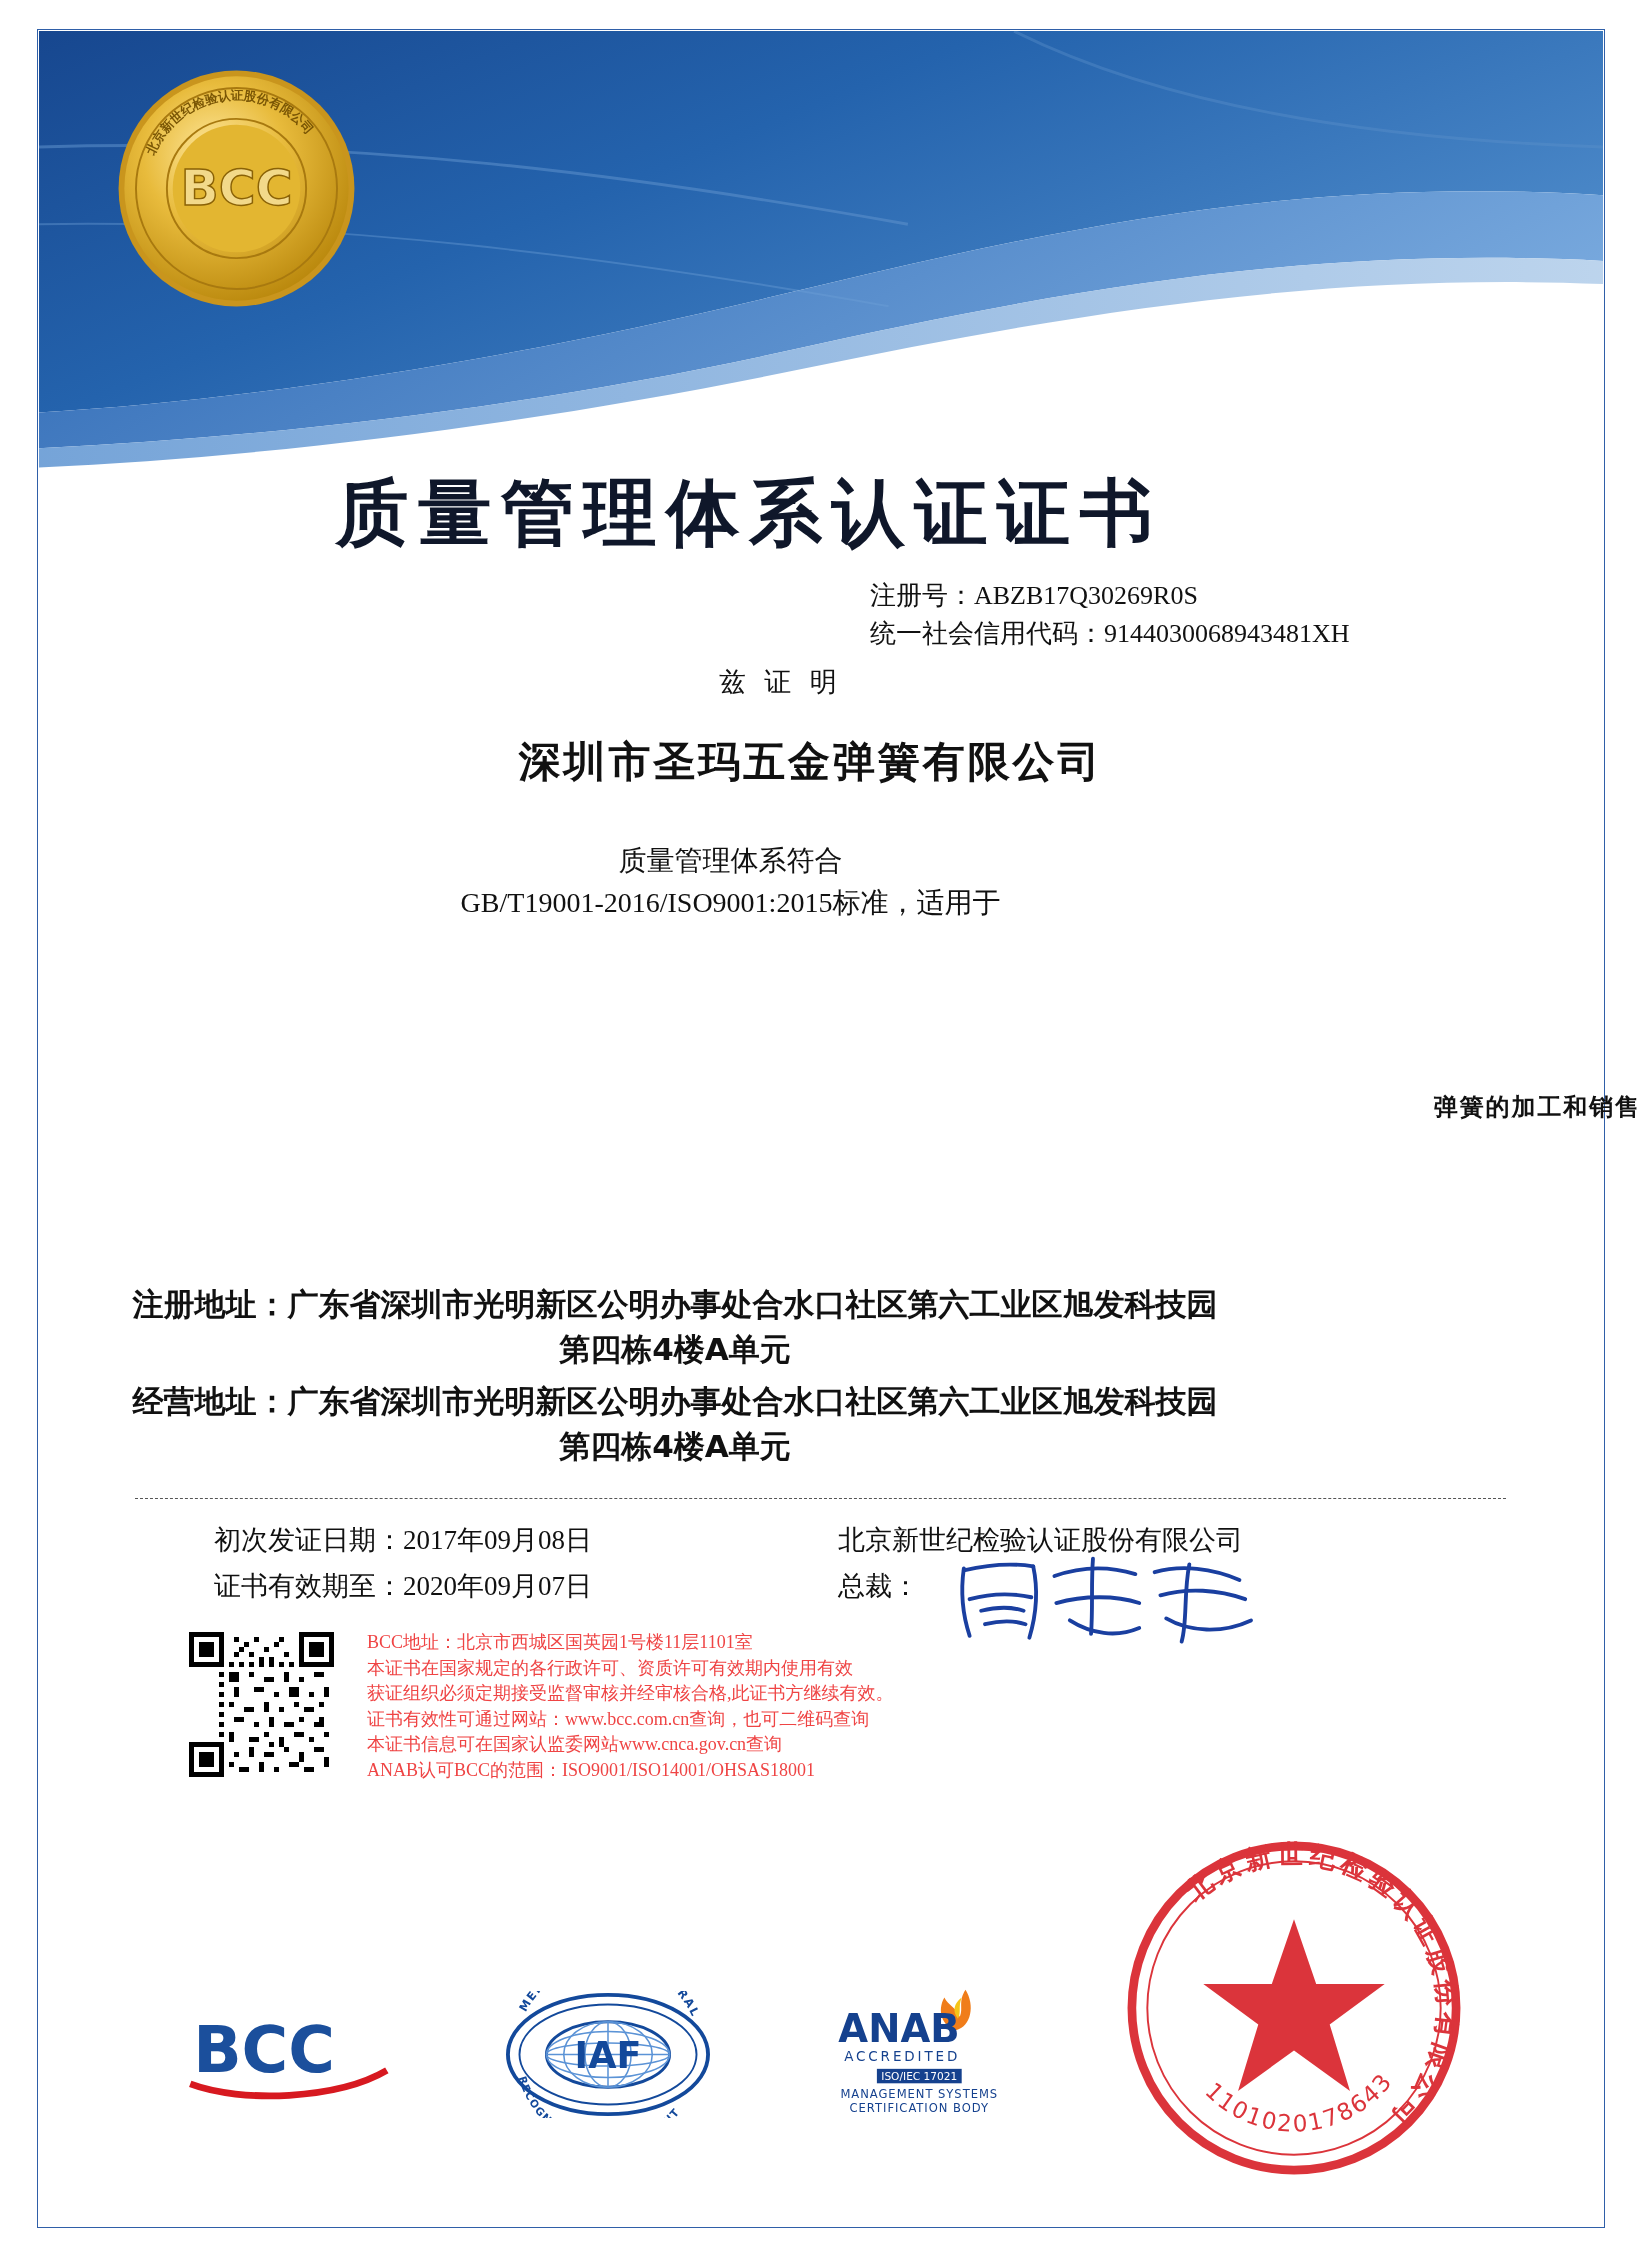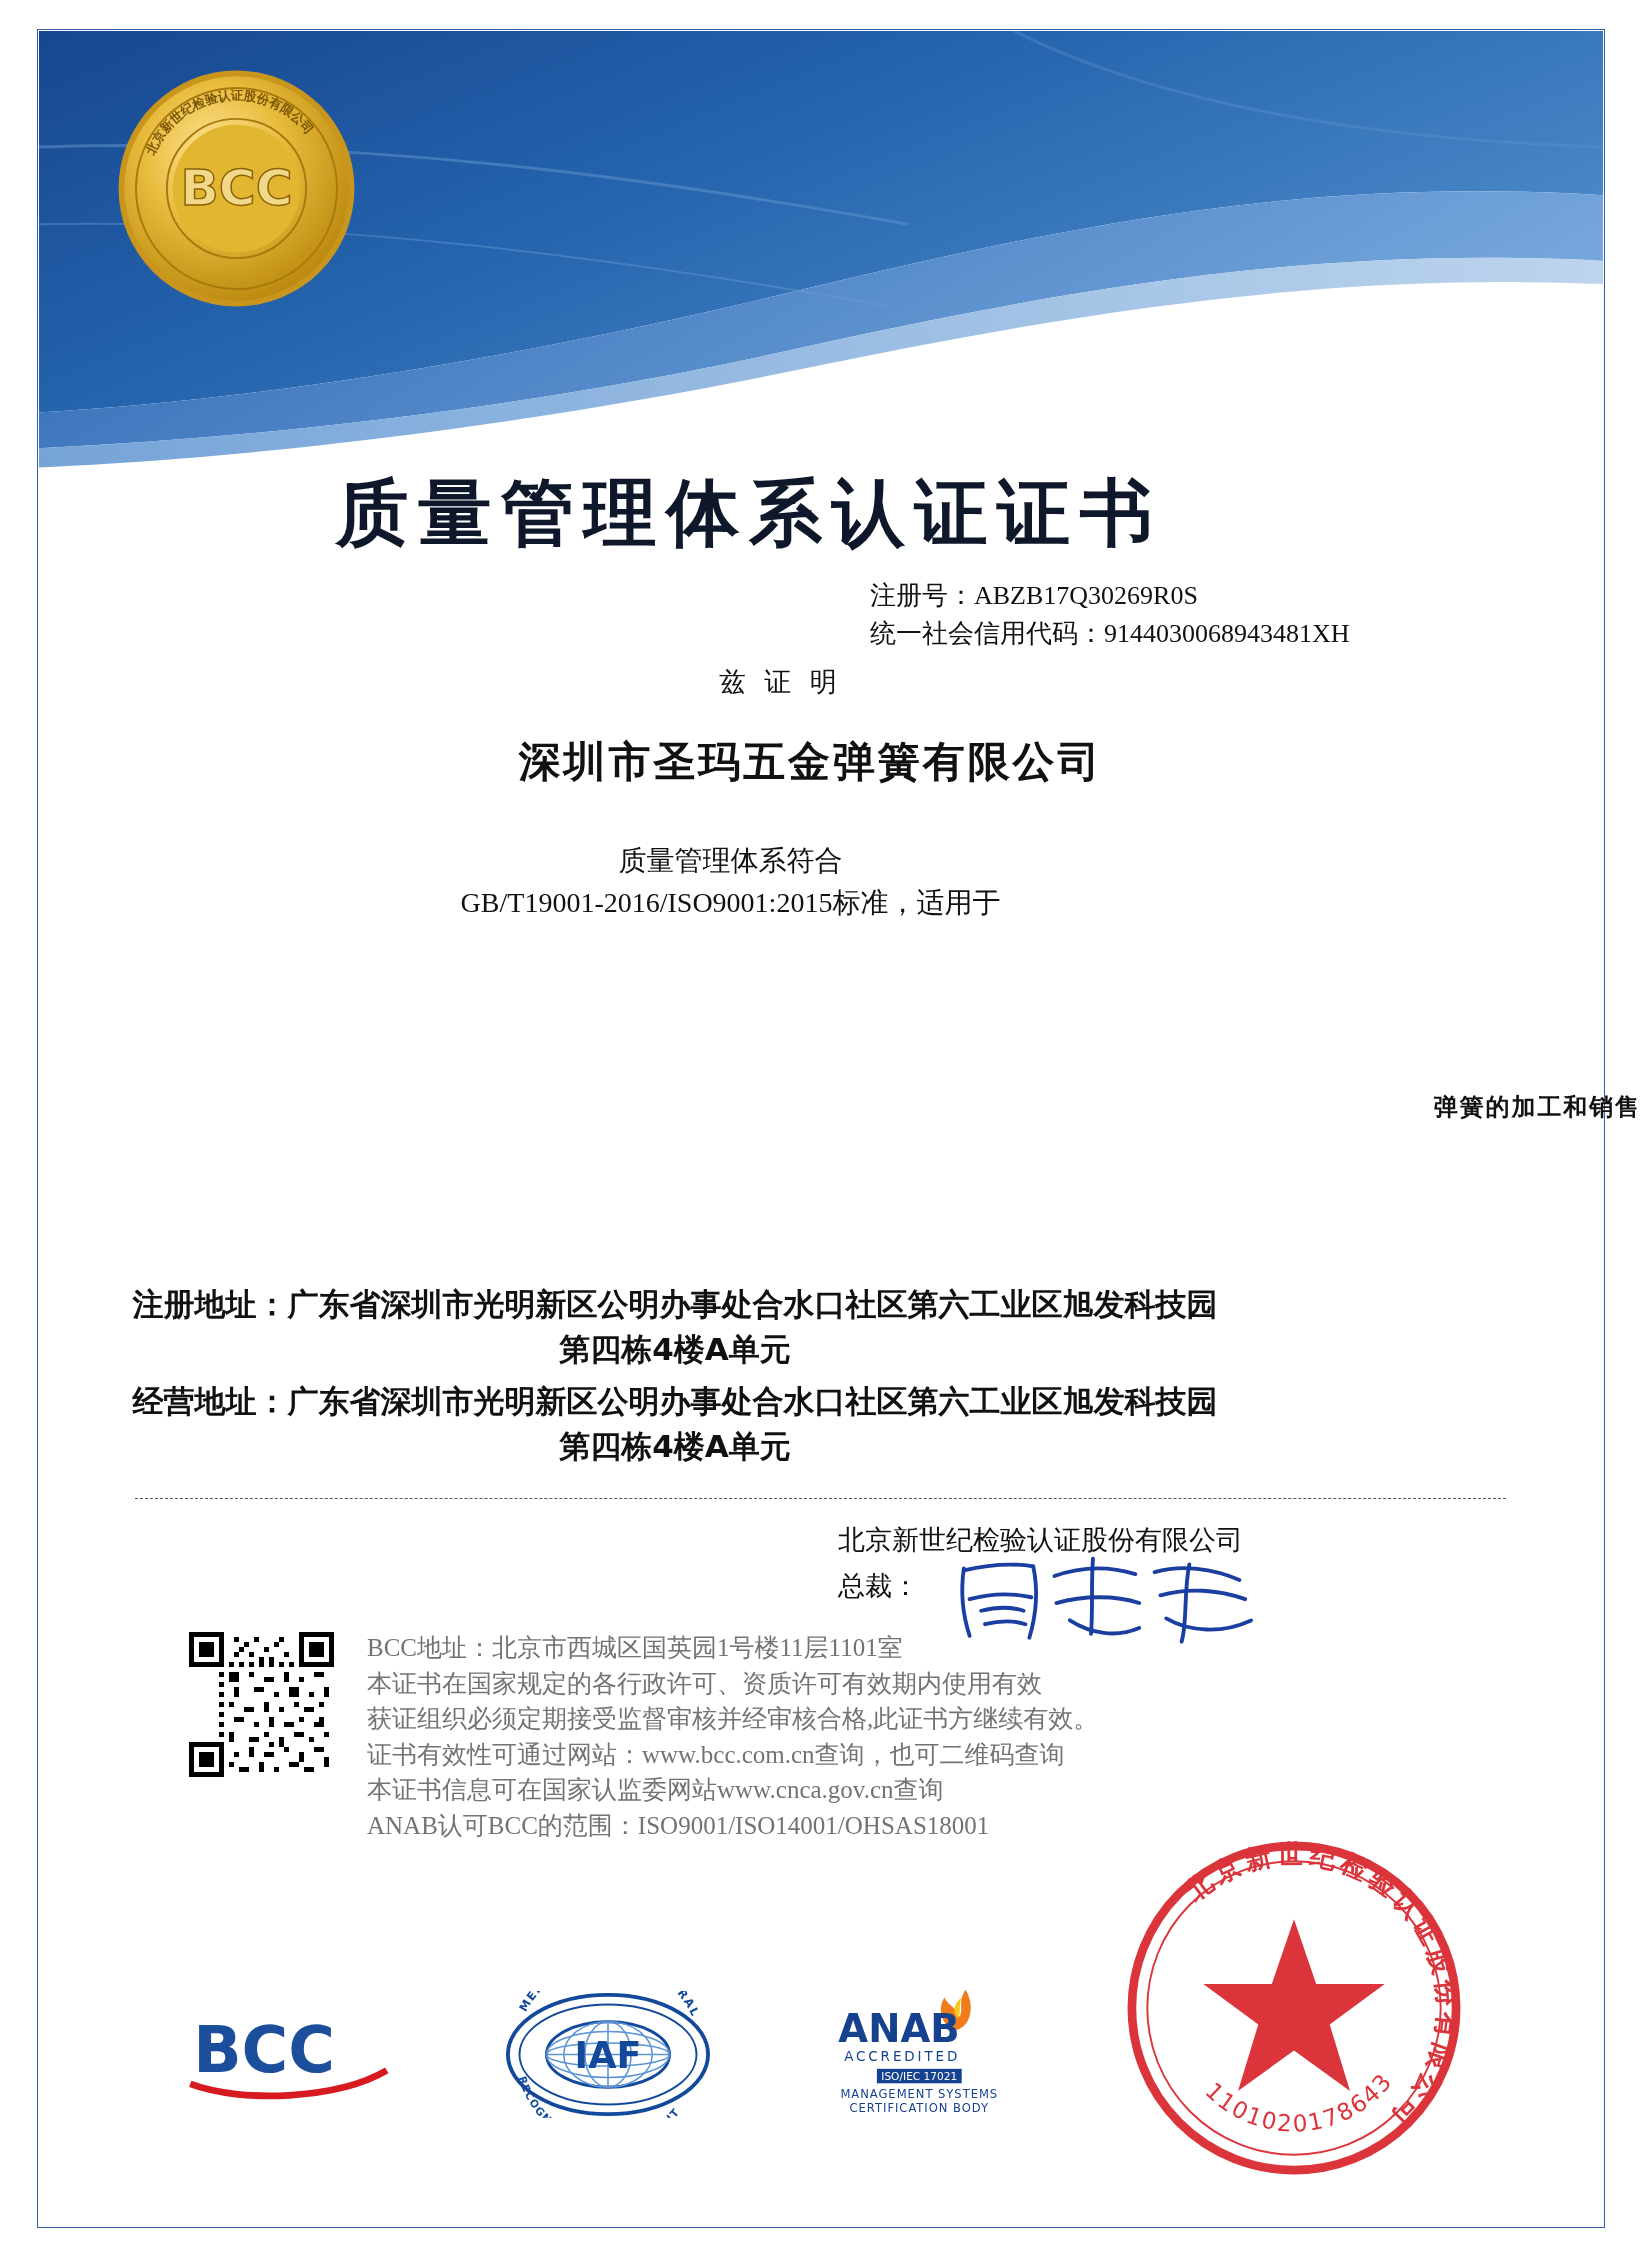--- a/index.html
+++ b/index.html
@@ -168,23 +168,23 @@
     left: 189px;
     top: 1632px;
     width: 145px;
     height: 145px;
   }
   
   .fineprint {
     position: absolute;
     left: 367px;
     top: 1630px;
-    font-size: 25px;
+    font-size: 18px;
     line-height: 1.42;
-    color: #737373;
+    color: #ef4444;
     white-space: nowrap;
   }
   .fineprint div { display: block; }
   
   .red-stamp {
     position: absolute;
     left: 1101px;
     top: 1815px;
     width: 386px;
     height: 386px;
@@ -302,20 +302,24 @@
     <div>第四栋4楼A单元</div>
   </div>
 
   <div class="addr" id="addr-op">
     <div><span>经营地址：</span><span>广东省深圳市光明新区公明办事处合水口社区第六工业区旭发科技园</span></div>
     <div>第四栋4楼A单元</div>
   </div>
 
   <div class="divider"></div>
 
+  <div class="dates">
+    <div><span>初次发证日期：</span><span>2017年09月08日</span></div>
+    <div><span>证书有效期至：</span><span>2020年09月07日</span></div>
+  </div>
 
   <div class="issuer">
     <div>北京新世纪检验认证股份有限公司</div>
     <div>总裁：</div>
   </div>
 
   <div class="signature">
     <svg width="319" height="106" viewBox="0 0 330 110" xmlns="http://www.w3.org/2000/svg">
       <g fill="none" stroke="#1a3fa0" stroke-width="4" stroke-linecap="round" stroke-linejoin="round">
         <path d="M18,18 C14,46 18,70 24,88"></path>

